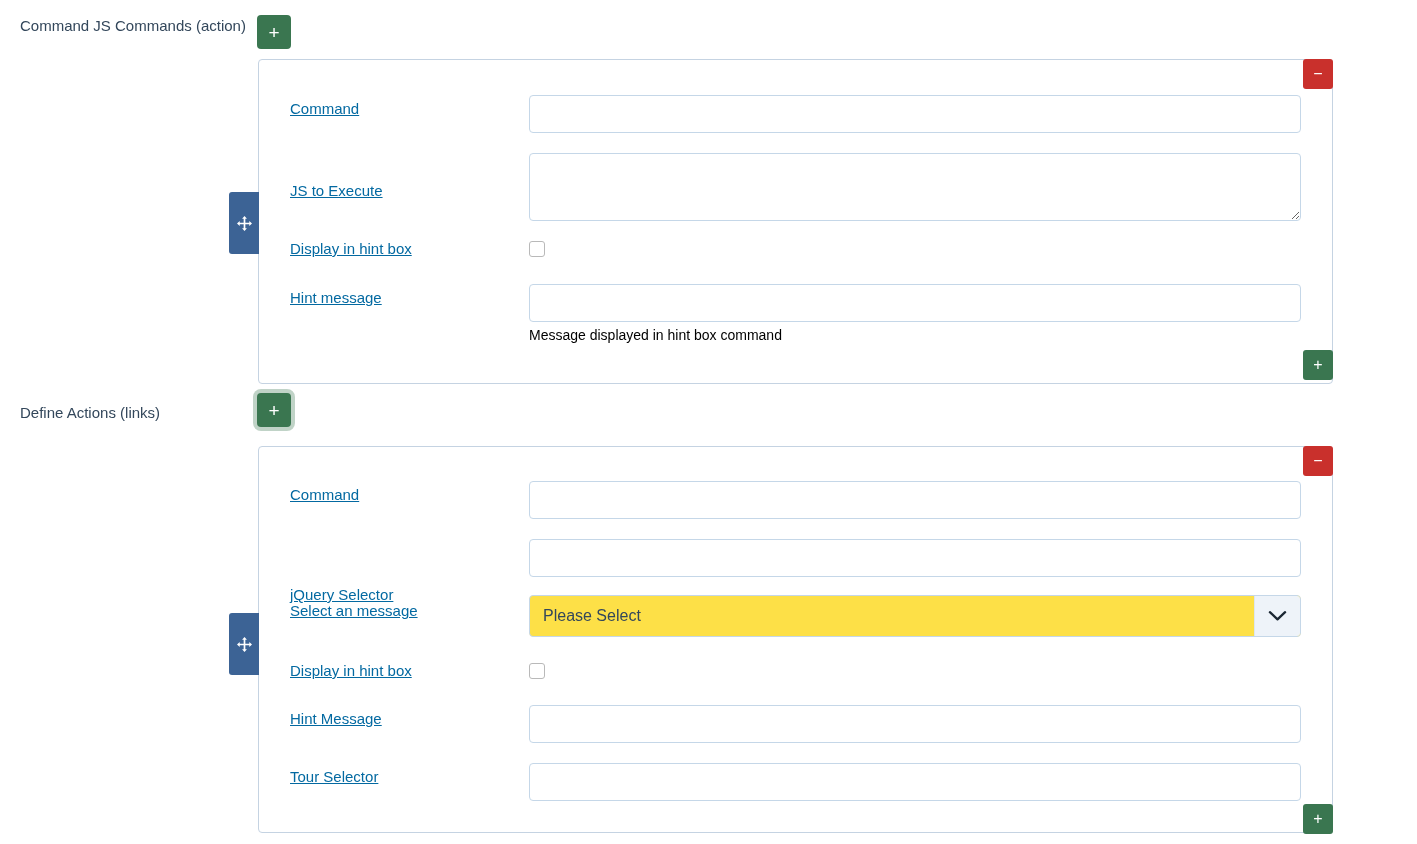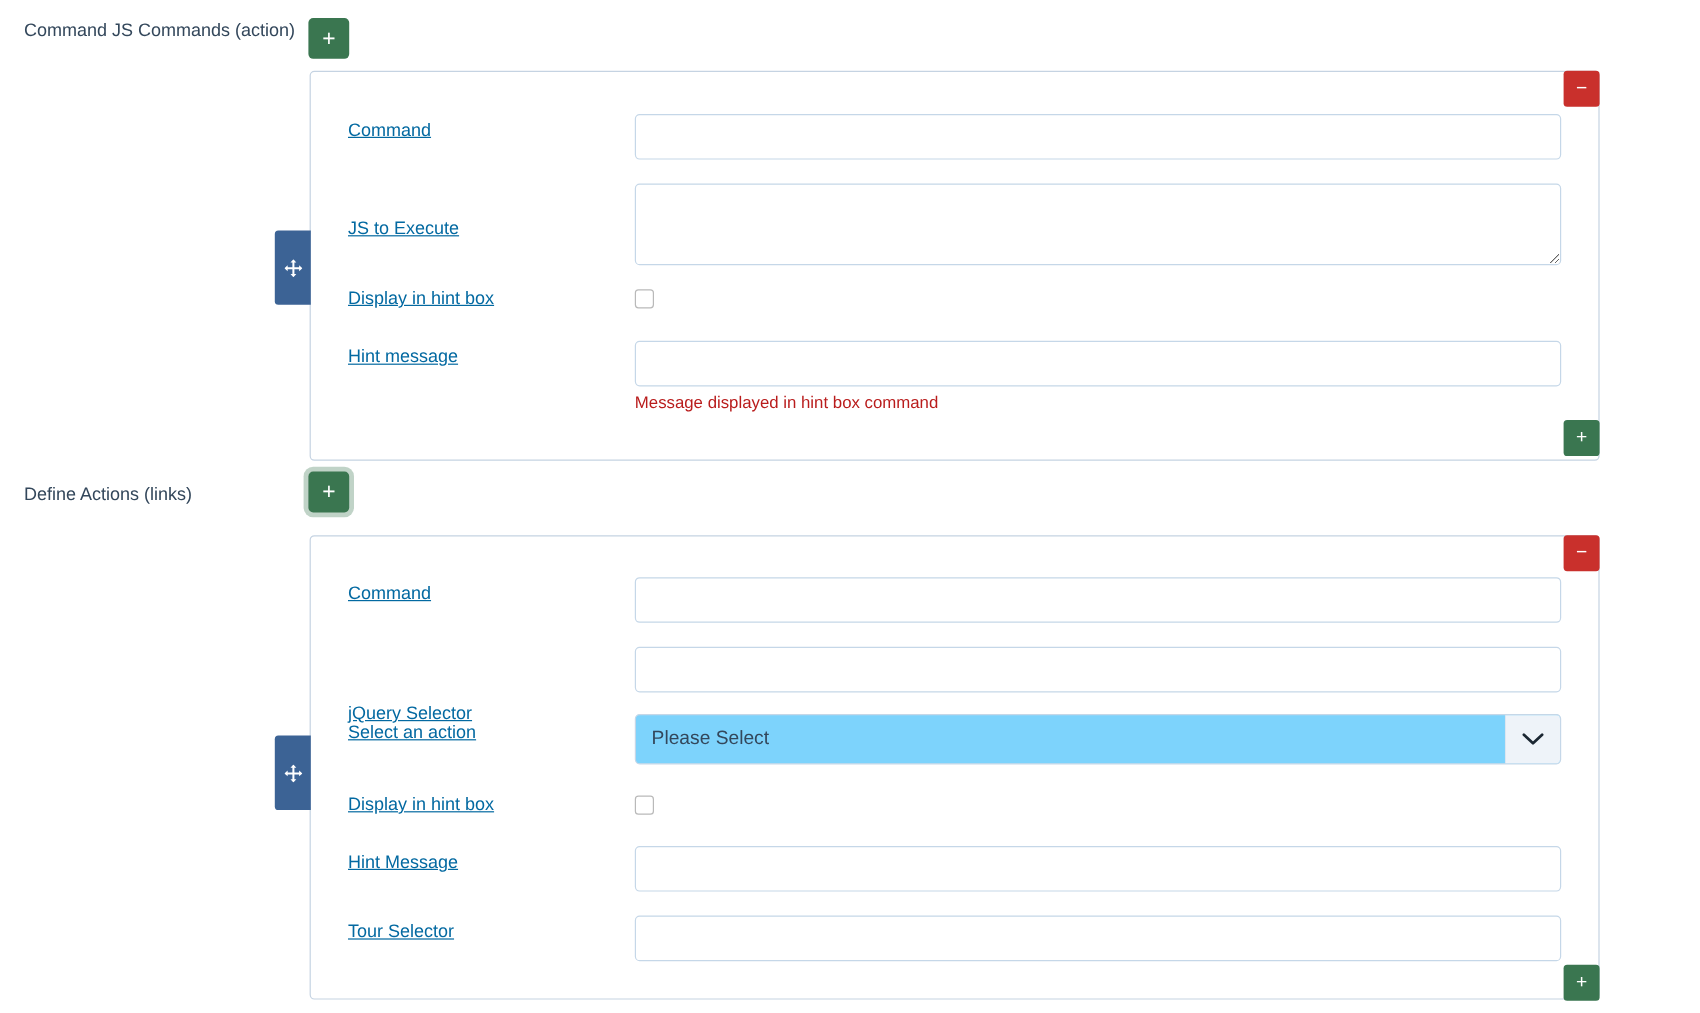--- a/index.html
+++ b/index.html
@@ -150,21 +150,21 @@
     resize: vertical;
   }
 
   
   .select-wrap {
     position: relative;
     width: 100%;
     height: 42px;
     border: 1px solid #c5d7e8;
     border-radius: 4px;
-    background: #7dd3fc;
+    background: #fde047;
     box-sizing: border-box;
     display: flex;
     align-items: center;
     cursor: pointer;
   }
   .select-value {
     padding-left: 13px;
     font-size: 16px;
     color: #33475b;
     flex: 1;
@@ -191,21 +191,21 @@
     border-radius: 3px;
     background: #fff;
     cursor: pointer;
     display: block;
   }
 
   .help-text {
     position: absolute;
     left: 528px;
     font-size: 14px;
-    color: #b91c1c;
+    color: #000000;
     line-height: 18px;
     white-space: nowrap;
   }
 </style>
 </head>
 <body>
 
 <div class="section-head" style="top:8px;">
   <span class="section-label" style="top:8px;">Command JS Commands (action)</span>
   <button class="btn-add-section" style="left:257px; top:7px;">+</button>
@@ -267,21 +267,21 @@
   </div>
 
   <div class="form-row" style="top:92px;">
     <span class="field-label" style="left:31px; top:4px;margin-top:42px;">jQuery Selector</span>
     <div class="field-control" style="left:270px; top:0px;">
       <input class="text-input" type="text" placeholder="" style="">
     </div>
   </div>
 
   <div class="form-row" style="top:148px;">
-    <span class="field-label" style="left:31px; top:6px;">Select an action</span>
+    <span class="field-label" style="left:31px; top:6px;">Select an message</span>
     <div class="field-control" style="left:270px; top:0px;">
       <div class="select-wrap">
         <span class="select-value">Please Select</span>
         <span class="select-arrow">
           <svg width="19" height="12" viewBox="0 0 20 12" aria-hidden="true">
             <path d="M2 2 L10 9.5 L18 2" fill="none" stroke="#1b2733" stroke-width="2.4" stroke-linecap="round" stroke-linejoin="round"></path>
           </svg>
         </span>
       </div>
     </div>

